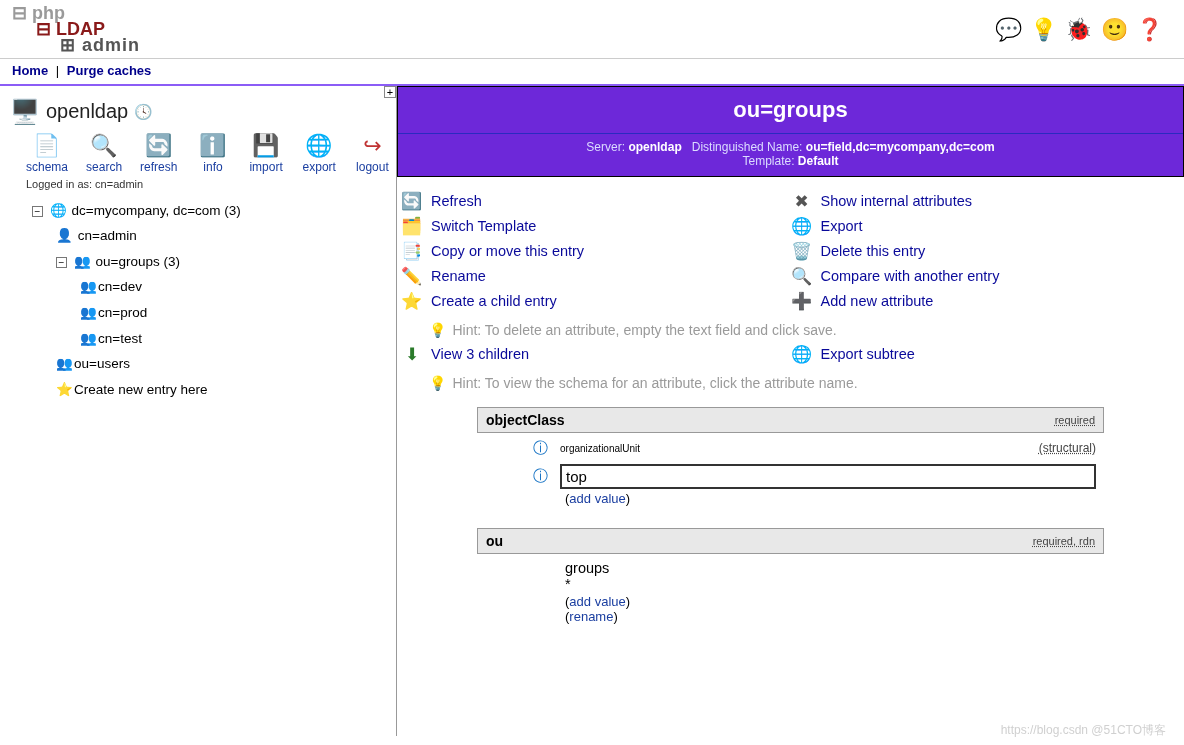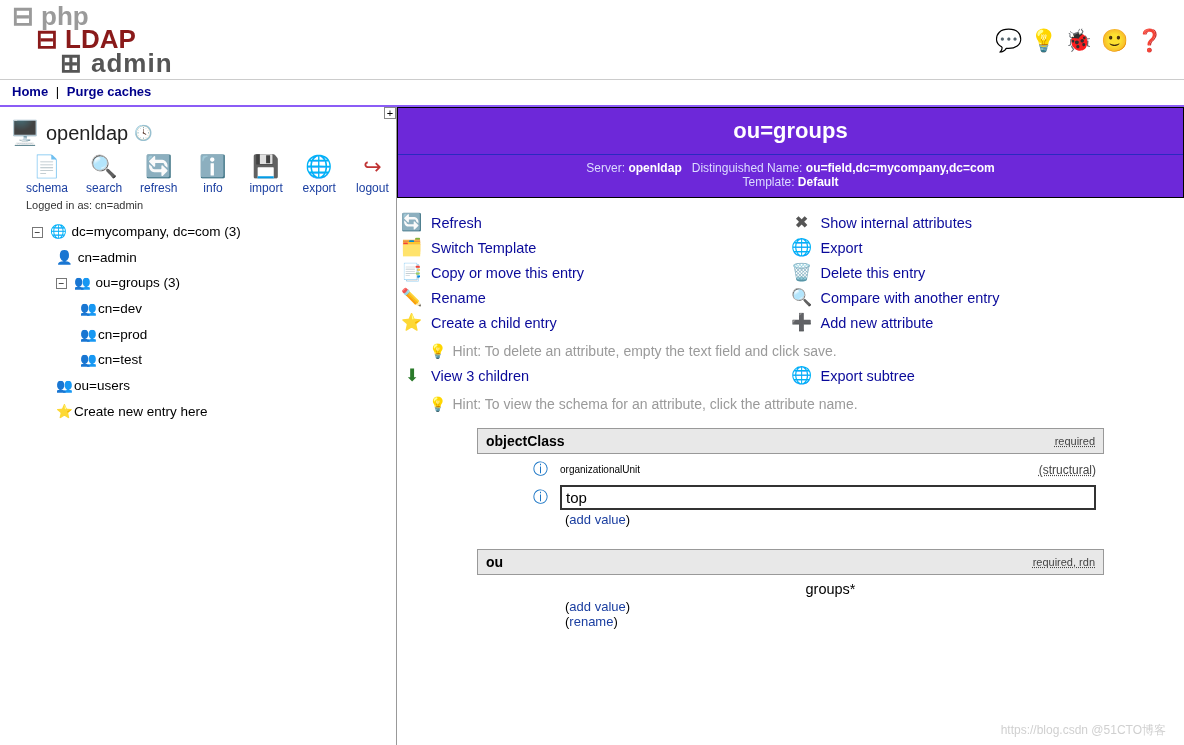--- a/index.html
+++ b/index.html
@@ -1,20 +1,20 @@
 <!DOCTYPE html>
 <html><head>
 <meta charset="utf-8">
 <style>
   * { box-sizing: border-box; }
   body { margin:0; font-family: Verdana, Arial, sans-serif; font-size:13px; color:#000; background:#fff; }
   a { color:#00008b; text-decoration:none; }
   
   .header-bar { display:flex; align-items:center; justify-content:space-between; padding:3px 12px 0 12px; border-bottom:1px solid #ccc; }
-  .logo { font-weight:bold; font-size:26px; line-height:0.9; padding:2px 0 4px 0; }
+  .logo { font-weight:bold; font-size:18px; line-height:0.9; padding:2px 0 4px 0; }
   .logo .l1 { color:#9a9a9a; }
   .logo .l2 { color:#8a1a1a; margin-left:24px; display:block; }
   .logo .l3 { color:#555; margin-left:48px; display:block; letter-spacing:1px;}
   .top-icons { display:flex; gap:8px; align-items:center; padding-right:8px;}
   .top-icons span{ font-size:22px; cursor:pointer;}
   .navbar { padding:4px 12px 6px 12px; border-bottom:2px solid #8b5cf6; font-weight:bold; }
   .navbar span.sep{ color:#000; font-weight:normal; padding:0 4px;}
   
   .wrap { display:flex; height:650px; }
   .sidebar { width:397px; flex:0 0 397px; border-right:1px solid #999; padding:8px 6px 8px 10px; position:relative; overflow:auto;}
@@ -52,21 +52,21 @@
   .attr-head{ background:#e8e8e8; border:1px solid #999; padding:4px 8px; display:flex; justify-content:space-between; align-items:center;}
   .attr-head .aname{ font-weight:bold; font-size:14px;}
   .attr-head .areq{ font-size:11px; color:#444; text-decoration:underline dotted;}
   .attr-val-row{ display:flex; align-items:center; gap:12px; padding:6px 8px 0 56px;}
   .attr-val-row .info{ color:#1572c4; font-size:15px;}
   .attr-val-row .valtxt{ flex:1; font-size:10px;}
   .attr-val-row .structural{ font-size:12px; color:#444; text-decoration:underline dotted; }
   .attr-input{ flex:1; font-size:15px; padding:2px 4px; border:2px solid #333; }
   .attr-links{ padding:2px 0 10px 88px; font-size:13px;}
   .attr-links a{ color:#1a3ea0;}
-  .attr-val-text{ padding:6px 8px 0 88px; font-size:14.5px; display:flex; justify-content:center;}
+  .attr-val-text{ padding:6px 8px 0 88px; font-size:14.5px; display:flex; justify-content:flex-start;flex-direction:column;}
   .watermark{ position:absolute; right:18px; bottom:6px; color:#d0d0d0; font-size:12px;}
 </style>
 </head>
 <body>
 
 <div class="header-bar">
   <div class="logo">
     <span class="l1">⊟ php</span>
     <span class="l2">⊟ LDAP</span>
     <span class="l3">⊞ admin</span>

